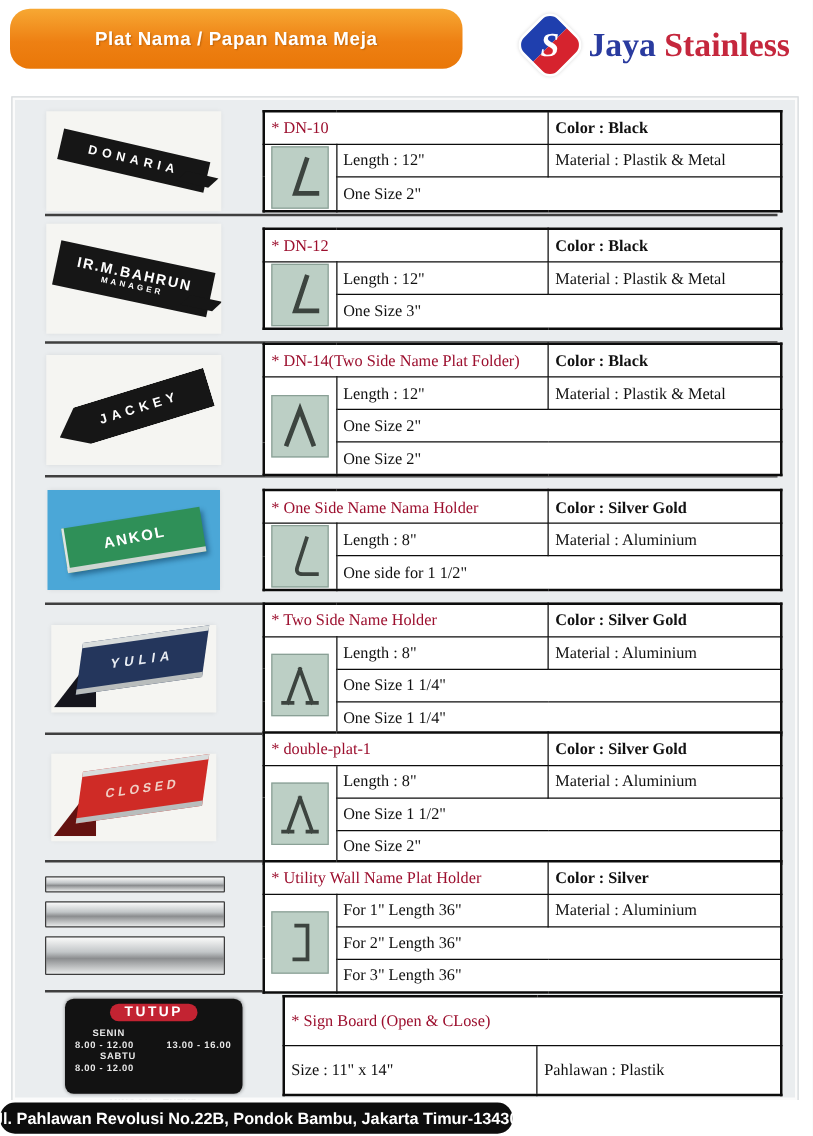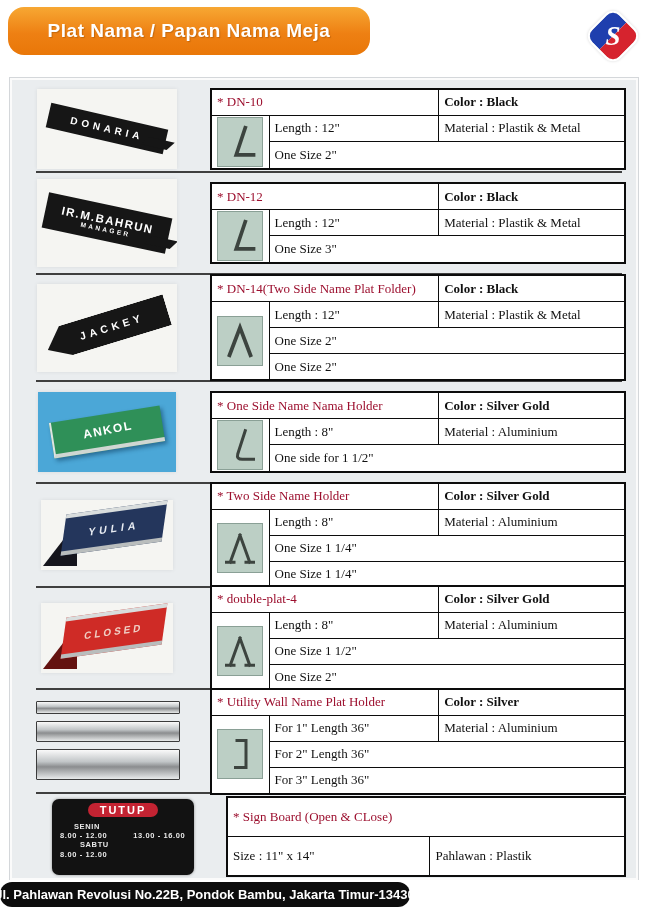--- a/index.html
+++ b/index.html
@@ -3,21 +3,21 @@
 <meta charset="utf-8">
 <style>
   html,body{margin:0;padding:0;background:#fff;}
   body{width:650px;height:909px;position:relative;font-family:"Liberation Sans",sans-serif;overflow:hidden;}
 
   
   .header{position:absolute;left:0;top:0;width:650px;height:76px;background:#fff;}
   .banner{position:absolute;left:8px;top:7px;width:362px;height:48px;border-radius:16px;
     background:linear-gradient(180deg,#f7a833 0%,#ee8013 55%,#e97708 100%);
     display:flex;align-items:center;justify-content:center;}
-  .banner span{color:#fff;font-weight:bold;font-size:19px;letter-spacing:.5px;
+  .banner span{color:#fff;font-weight:bold;font-size:15px;letter-spacing:.5px;
     text-shadow:1px 1px 1px rgba(120,60,0,.35);}
   .brand{position:absolute;right:18px;top:8px;height:56px;display:flex;align-items:center;gap:12px;}
   .diamond{width:38px;height:38px;border-radius:9px;transform:rotate(45deg);overflow:hidden;
     position:relative;box-shadow:0 0 0 2px #fff,0 0 3px 2px rgba(0,0,0,.15);}
   .diamond .half-l{position:absolute;left:0;top:0;width:50%;height:100%;background:#1f3fae;}
   .diamond .half-r{position:absolute;right:0;top:0;width:50%;height:100%;background:#d6232e;}
   .diamond .mono{position:absolute;left:0;top:0;width:100%;height:100%;transform:rotate(-45deg);
     display:flex;align-items:center;justify-content:center;color:#fff;
     font-family:"Liberation Serif",serif;font-style:italic;font-weight:bold;font-size:27px;}
   .brand-text{font-family:"Liberation Serif",serif;font-weight:bold;font-size:27px;}
@@ -130,20 +130,24 @@
 <div class="header">
   <div class="banner">
     <span>Plat Nama / Papan Nama Meja</span>
   </div>
   <div class="brand">
     <div class="diamond">
       <div class="half-l"></div>
       <div class="half-r"></div>
       <div class="mono">S</div>
     </div>
+    <div class="brand-text">
+      <span class="w1">Jaya</span>
+      <span class="w2">Stainless</span>
+    </div>
   </div>
 </div>
 
 <div class="panel">
 
   <div class="row r1">
     <div class="photo-box">
       <div class="shot ph1">
         <div class="plate-wrap">
           <div class="plate">
@@ -369,21 +373,21 @@
     </div>
     <div class="tablewrap">
       <table class="spec">
         <colgroup>
             <col class="c-icon">
             <col>
             <col class="c-right">
           </colgroup>
         <tbody>
             <tr>
-          <td class="title" colspan="2">* double-plat-4</td>
+          <td class="title" colspan="2">* double-plat-1</td>
           <td class="bold">Color : Silver Gold</td>
         </tr>
         <tr>
           <td class="iconcell" rowspan="3">
             <div class="iconbox">
               <svg width="36" height="40" viewBox="0 0 48 52">
                 <path class="icon-stroke thin" d="M24 9 L11 45 M24 9 L37 45 M6 45 L16 45 M32 45 L42 45"></path>
               </svg>
             </div>
           </td>

